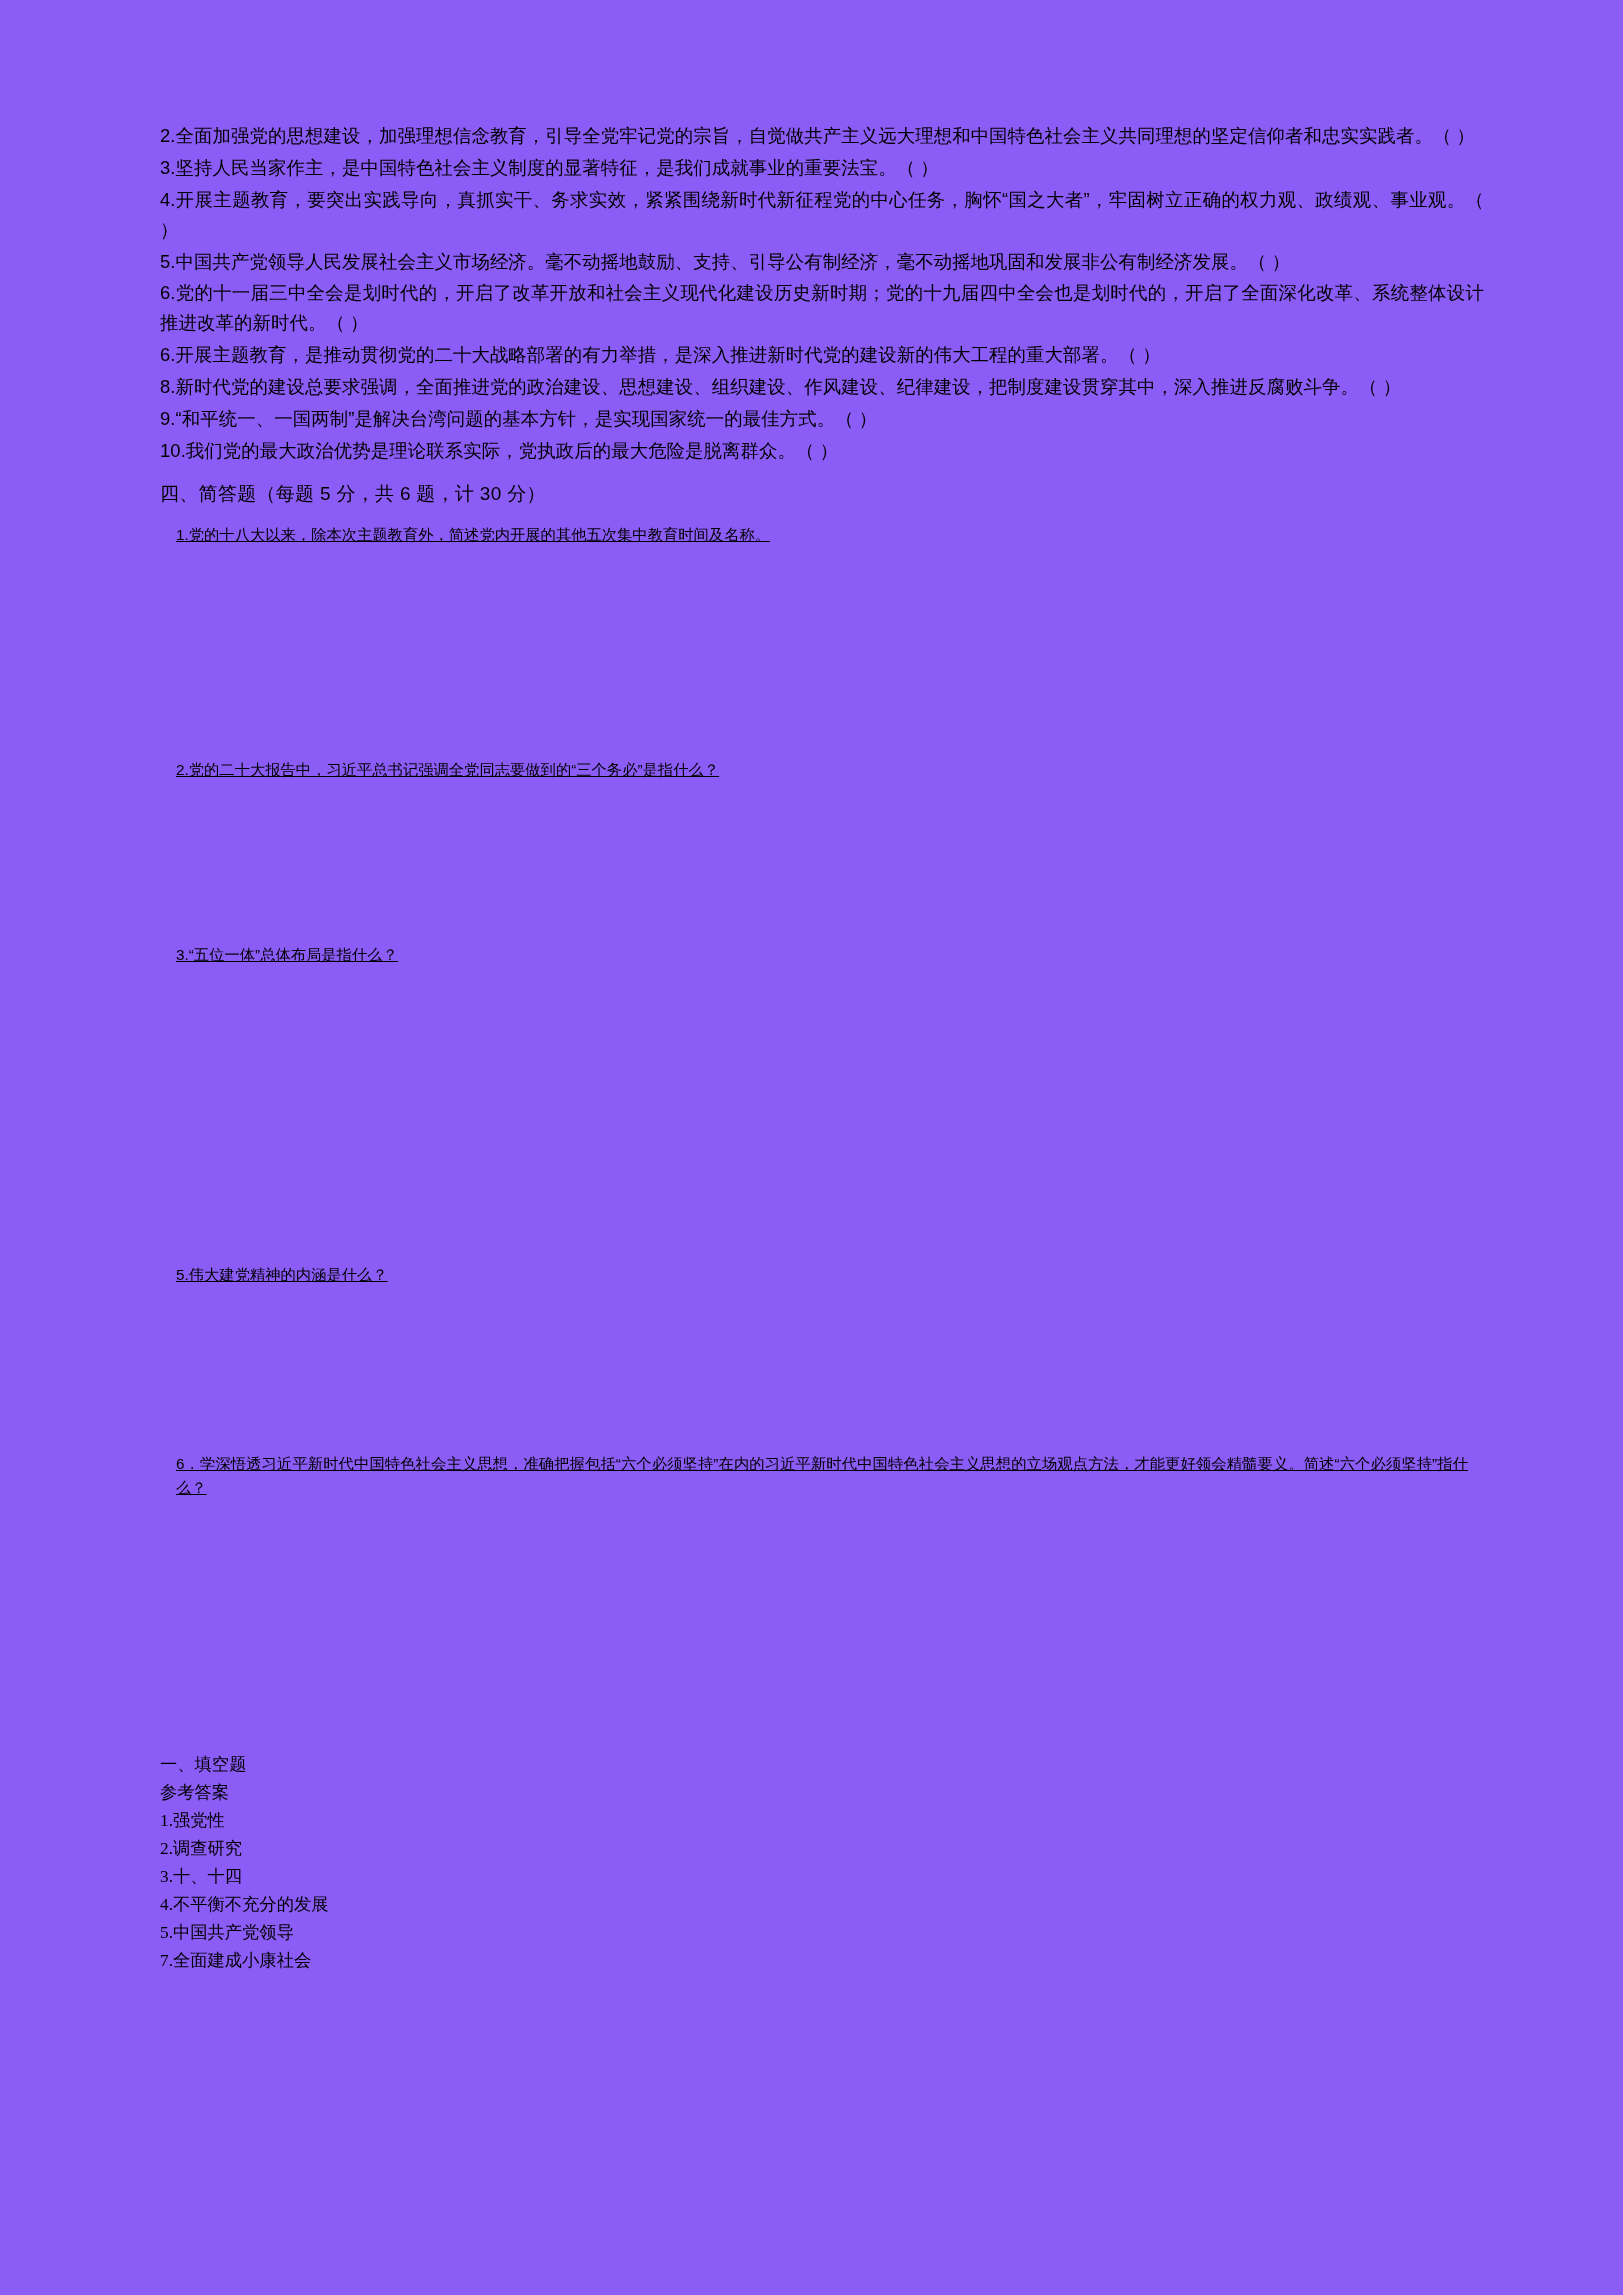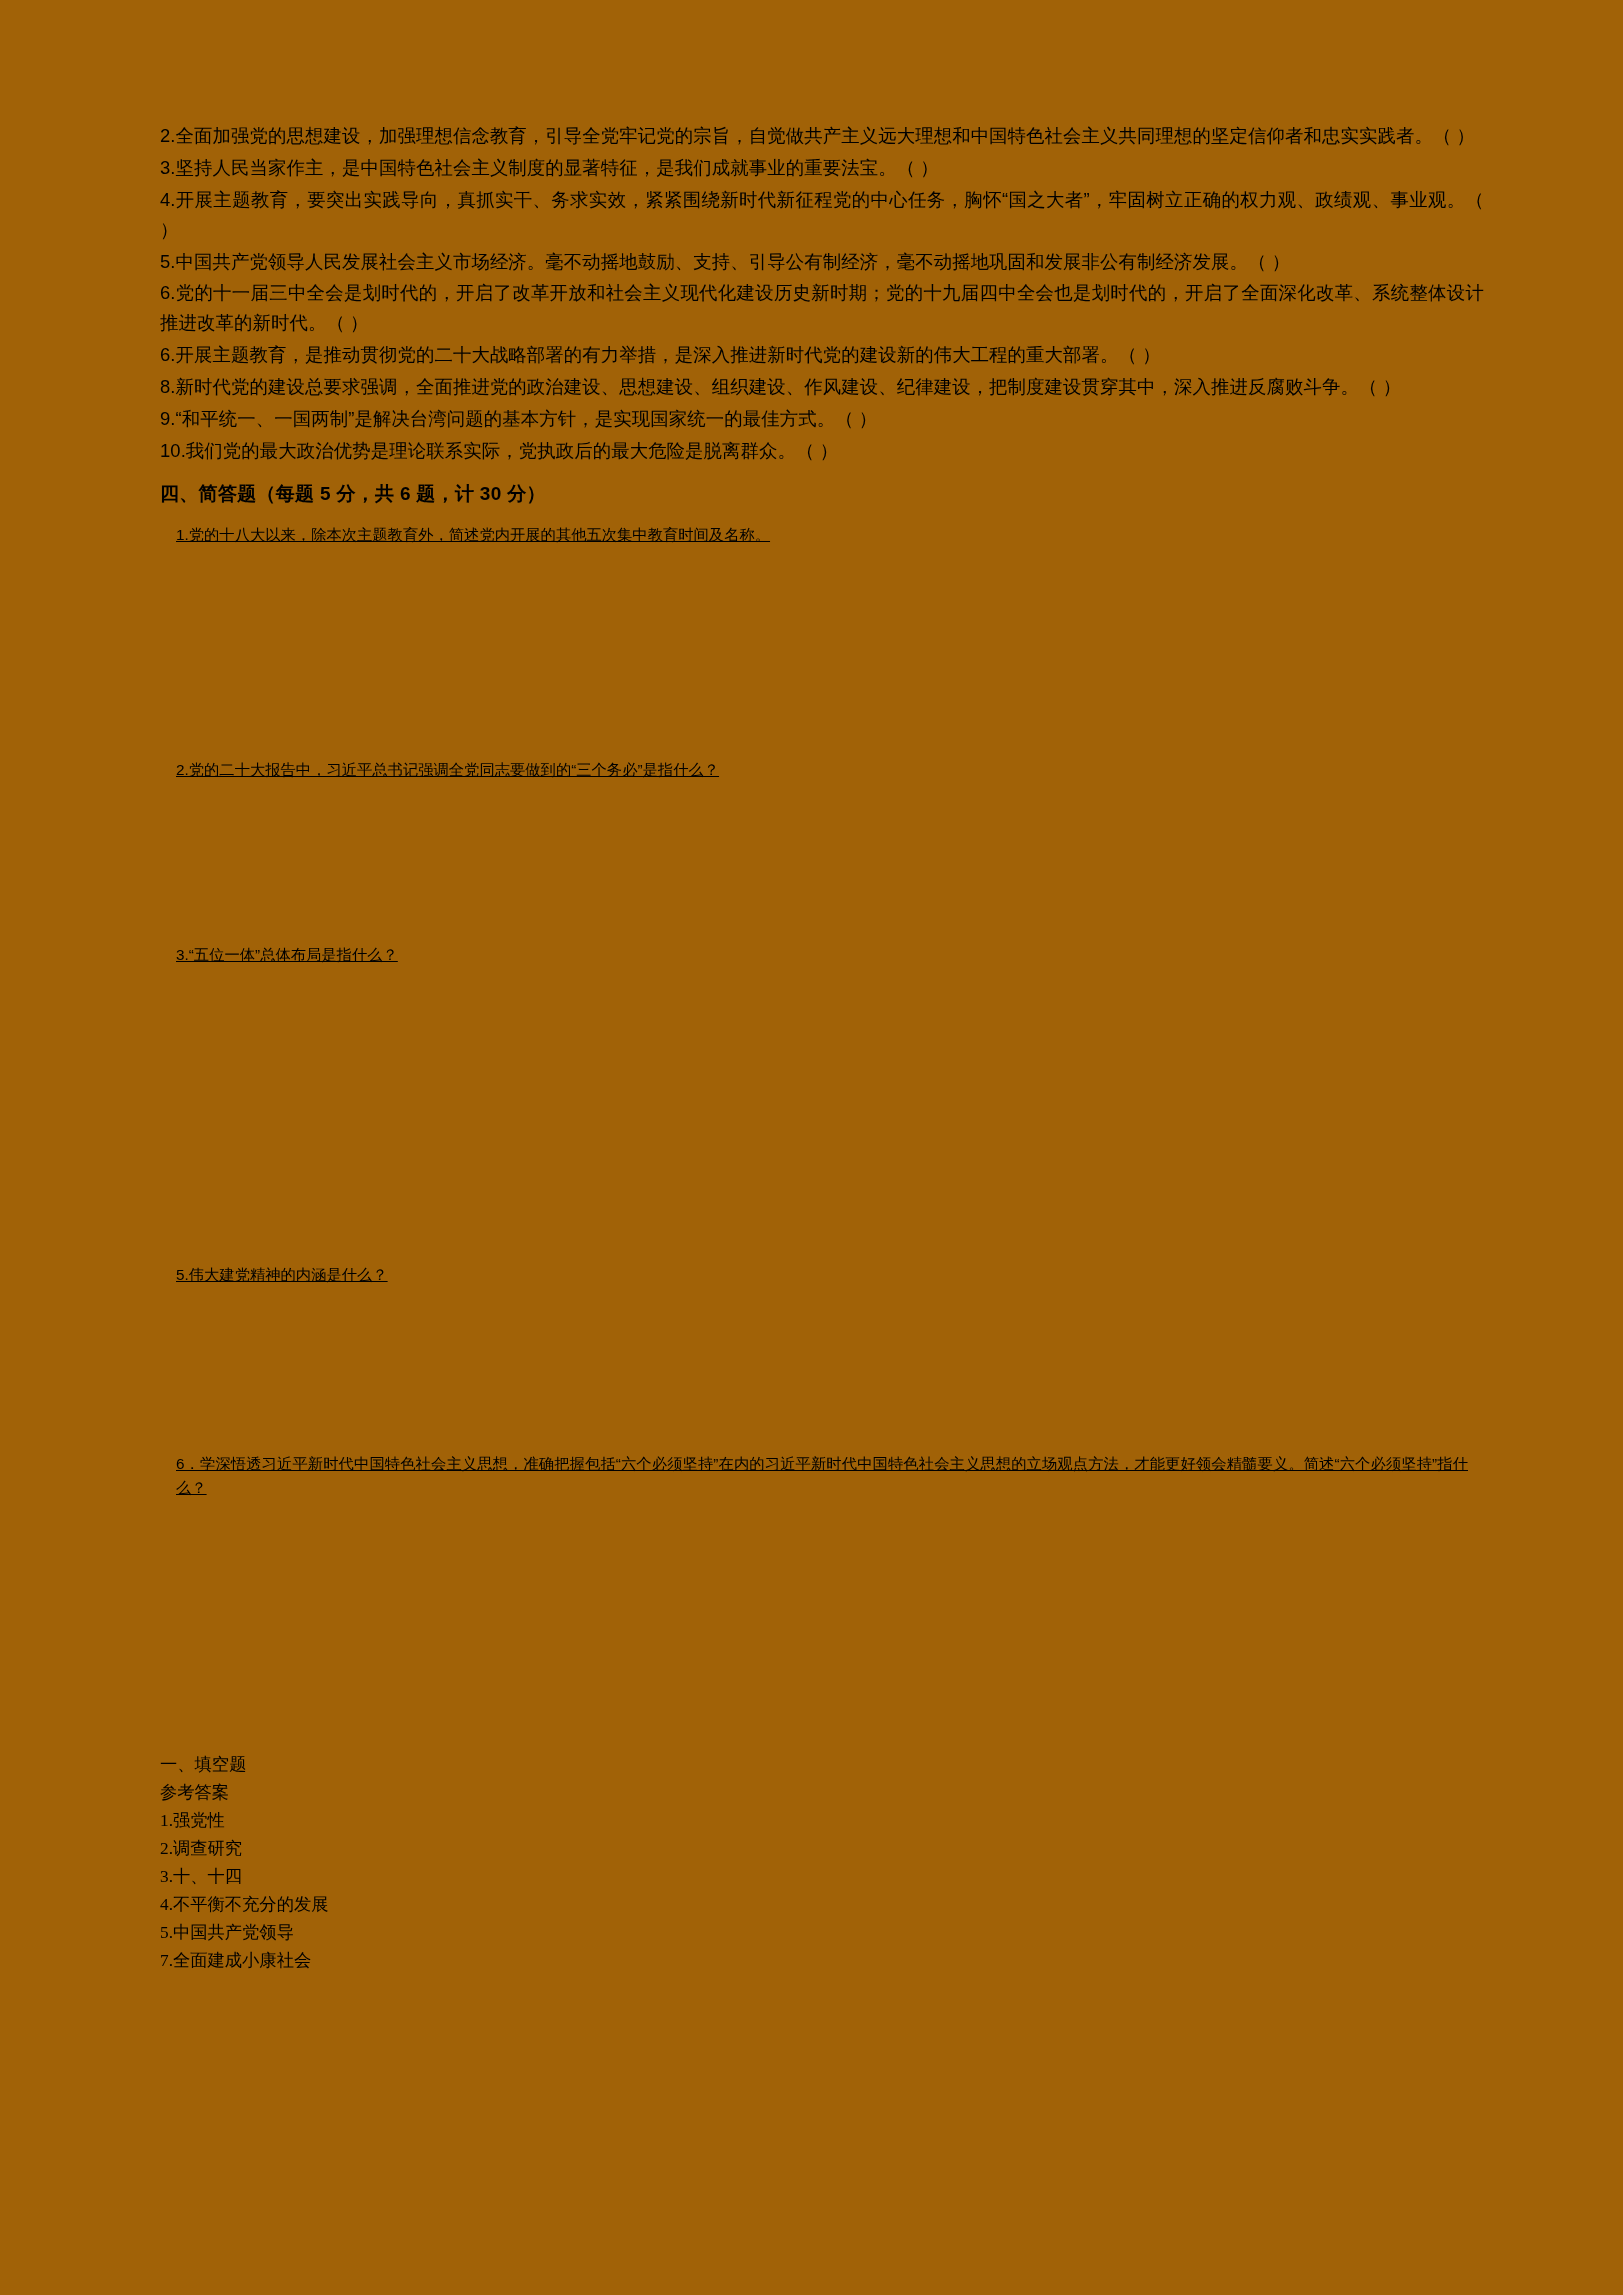--- a/index.html
+++ b/index.html
@@ -8,36 +8,36 @@
     background: #ffffff;
   }
   body {
     font-family: "Liberation Sans", sans-serif;
     color: #000000;
   }
   .page {
     position: relative;
     width: 1623px;
     height: 2295px;
-    background: #a16207;
+    background: #8b5cf6;
     box-sizing: border-box;
     padding: 121px 139px 0 160px;
   }
   .tf-list {
     font-size: 18.4px;
     line-height: 1.62;
     letter-spacing: 0.1px;
   }
   .tf-item {
     margin: 0 0 2.1px 0;
     text-align: justify;
   }
   .section-head {
     font-size: 19px;
-    font-weight: bold;
+    font-weight: normal;
     margin: 15.3px 0 9.7px 0;
     letter-spacing: 0.3px;
   }
   .sa-list {
     font-size: 15.3px;
     line-height: 1.6;
   }
   .sa-item {
     margin: 16px;
     text-align: justify;

